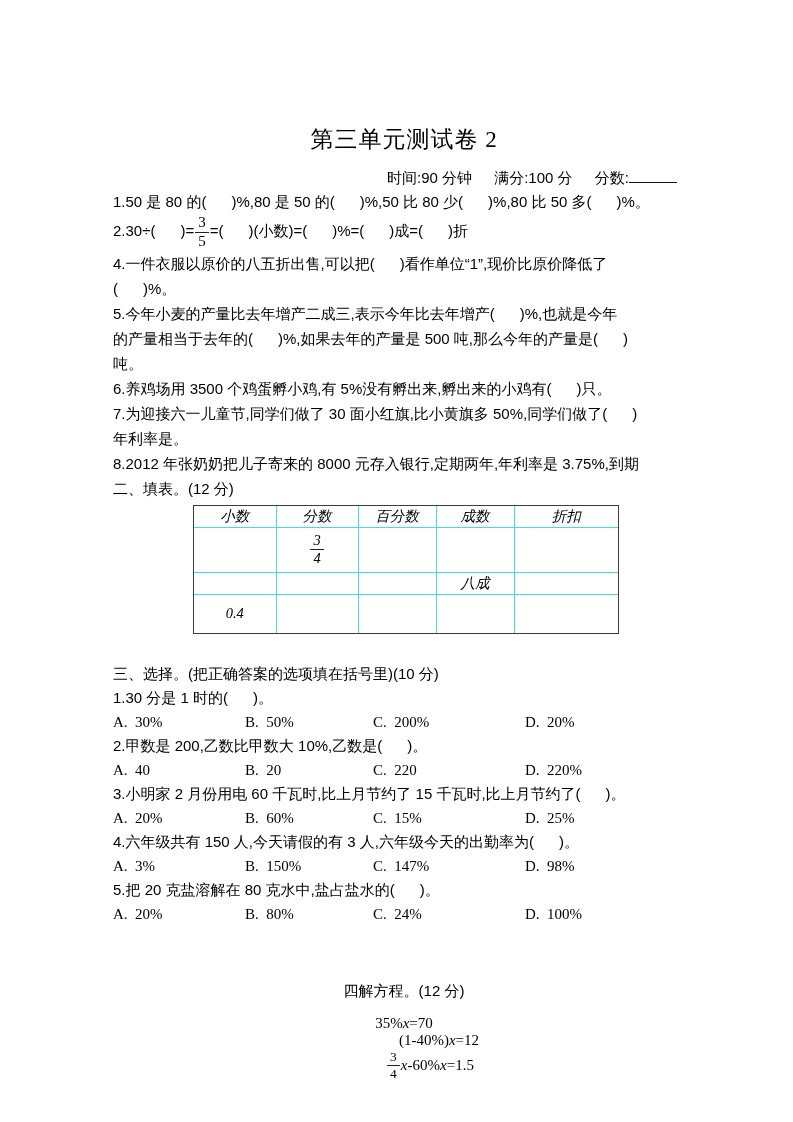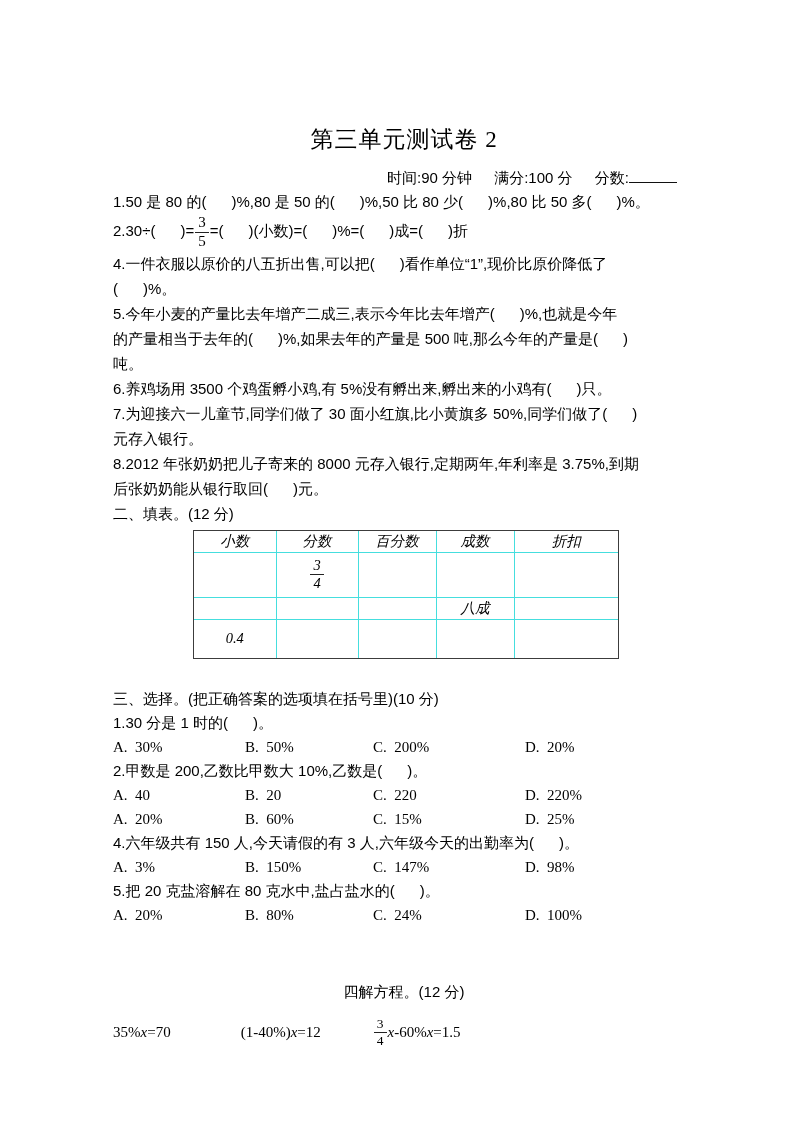--- a/index.html
+++ b/index.html
@@ -83,20 +83,21 @@
     font-family:"Liberation Serif","DejaVu Serif",serif;
     white-space:pre;
   }
   .sec4-heading { margin-top:52px;text-align:center; }
   .equations {
     display:flex;
     align-items:center;
     margin-top:12px;
     font-family:"Liberation Serif","DejaVu Serif",serif;
     font-size:15px;
+    flex-direction:column;
   }
   .equations .x { font-style:italic; font-family:"Liberation Serif","DejaVu Serif",serif; }
   .eq { white-space:pre; }
   .eq2 { margin-left:70px; }
   .eq3 { margin-left:52px; display:flex; align-items:center; }
   .frac-sm { font-size:13.5px; }
 </style>
 </head>
 <body>
 
@@ -112,23 +113,22 @@
 
   <div class="fill-item">1.50 是 80 的(      )%,80 是 50 的(      )%,50 比 80 少(      )%,80 比 50 多(      )%。</div>
   <div class="frac-line"><span>2.30÷(      )=</span><span class="frac"><span class="num">3</span><span class="den">5</span></span><span>=(      )(小数)=(      )%=(      )成=(      )折</span></div>
   <div class="fill-line">4.一件衣服以原价的八五折出售,可以把(      )看作单位“1”,现价比原价降低了</div>
   <div class="fill-line">(      )%。</div>
   <div class="fill-line">5.今年小麦的产量比去年增产二成三,表示今年比去年增产(      )%,也就是今年</div>
   <div class="fill-line">的产量相当于去年的(      )%,如果去年的产量是 500 吨,那么今年的产量是(      )</div>
   <div class="fill-line">吨。</div>
   <div class="fill-item">6.养鸡场用 3500 个鸡蛋孵小鸡,有 5%没有孵出来,孵出来的小鸡有(      )只。</div>
   <div class="fill-line">7.为迎接六一儿童节,同学们做了 30 面小红旗,比小黄旗多 50%,同学们做了(      )</div>
-  <div class="fill-line">元存入银行。</div>
+  <div class="fill-line">年利率是。</div>
   <div class="fill-line">8.2012 年张奶奶把儿子寄来的 8000 元存入银行,定期两年,年利率是 3.75%,到期</div>
-  <div class="fill-line">后张奶奶能从银行取回(      )元。</div>
 
   <div class="s-heading">二、填表。(12 分)</div>
   <div class="table-wrap">
     <table class="conv">
       <colgroup>
         <col style="width:82px">
           <col style="width:82px">
           <col style="width:78px">
           <col style="width:78px">
           <col style="width:104px">
@@ -177,20 +177,21 @@
   </div>
 
   <div class="q-stem">2.甲数是 200,乙数比甲数大 10%,乙数是(      )。</div>
   <div class="options">
     <span>A.  40</span>
     <span>B.  20</span>
     <span>C.  220</span>
     <span>D.  220%</span>
   </div>
 
+  <div class="q-stem">3.小明家 2 月份用电 60 千瓦时,比上月节约了 15 千瓦时,比上月节约了(      )。</div>
   <div class="options">
     <span>A.  20%</span>
     <span>B.  60%</span>
     <span>C.  15%</span>
     <span>D.  25%</span>
   </div>
 
   <div class="q-stem">4.六年级共有 150 人,今天请假的有 3 人,六年级今天的出勤率为(      )。</div>
   <div class="options">
     <span>A.  3%</span>

